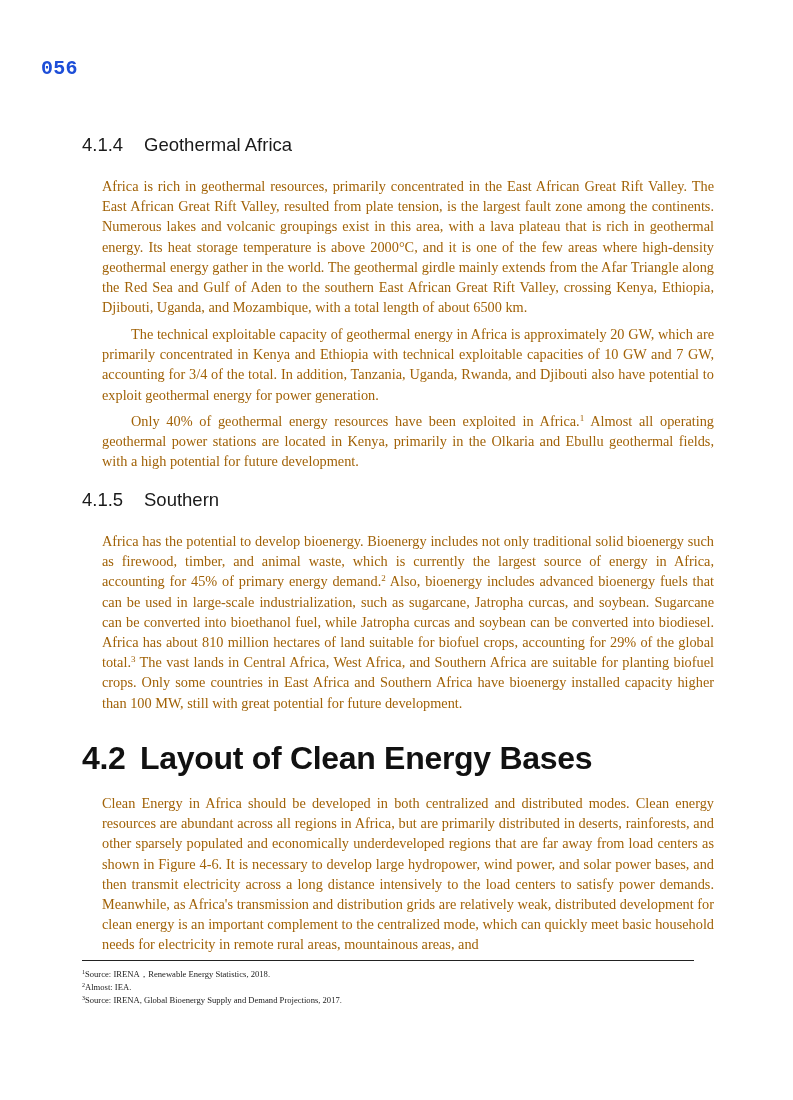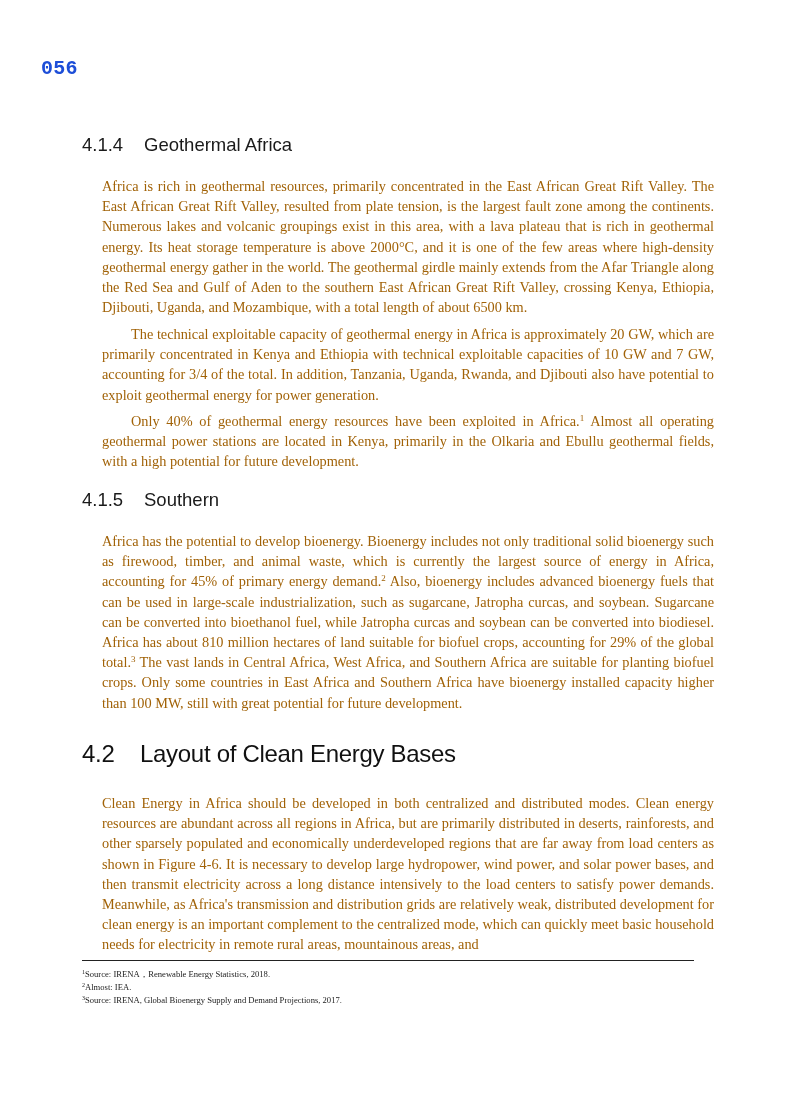--- a/index.html
+++ b/index.html
@@ -38,22 +38,22 @@
       white-space: nowrap;
     }
     .h3 .num {
       display: inline-block;
       width: 62px;
     }
     .h2 {
       position: absolute;
       left: 0;
       font-family: "Liberation Sans", sans-serif;
-      font-weight: normal;
-      font-size: 24px;
+      font-weight: bold;
+      font-size: 32px;
       color: #111111;
       white-space: nowrap;
       letter-spacing: -0.3px;
     }
     .h2 .num {
       display: inline-block;
       width: 58px;
     }
     .para {
       position: absolute;

